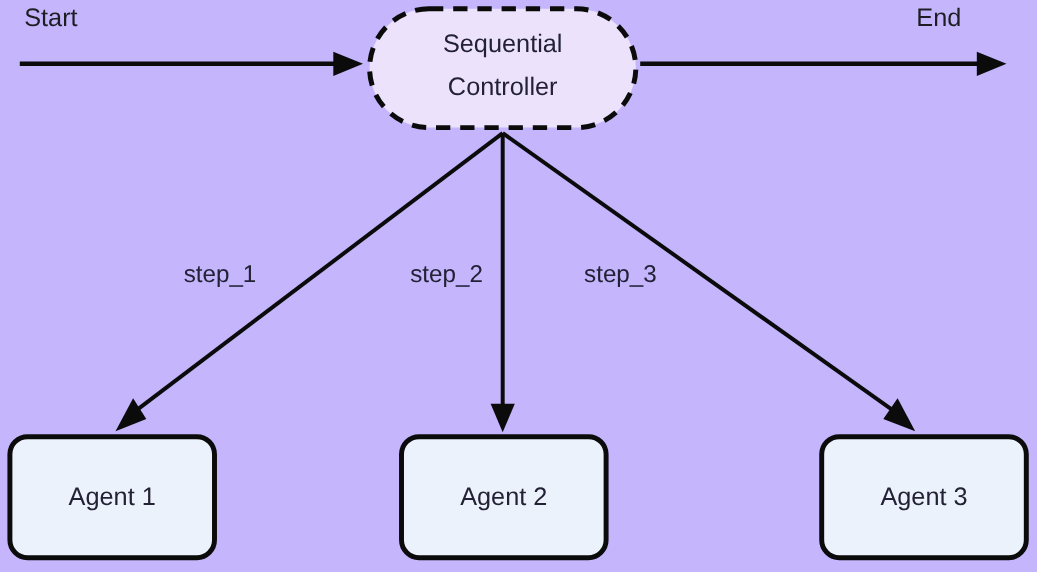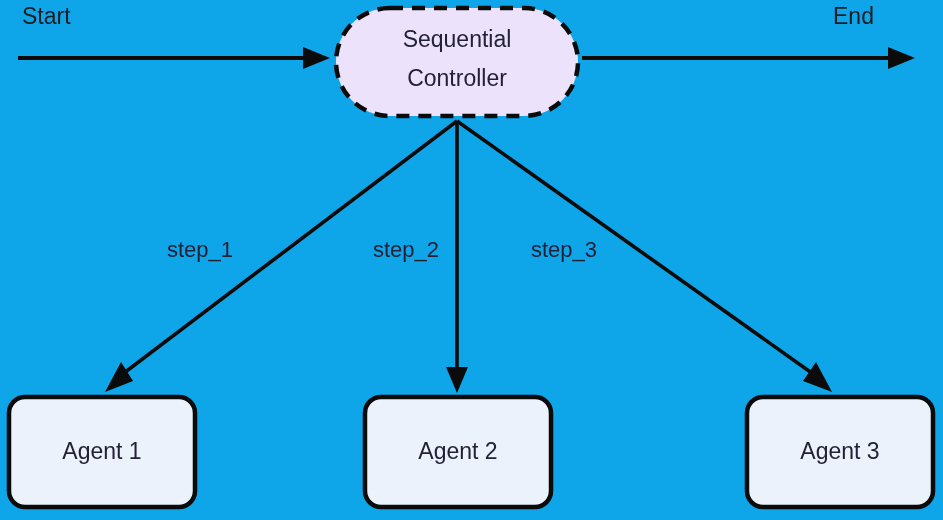--- a/index.html
+++ b/index.html
@@ -8,21 +8,21 @@
     padding: 0;
     background: #ffffff;
   }
   body {
     font-family: "Liberation Sans", "DejaVu Sans", sans-serif;
   }
   #diagram-root {
     position: relative;
     width: 943px;
     height: 520px;
-    background: #0ea5e9;
+    background: #c4b5fd;
     overflow: hidden;
   }
   #diagram-svg {
     position: absolute;
     top: 0;
     left: 0;
     width: 943px;
     height: 520px;
     display: block;
   }

